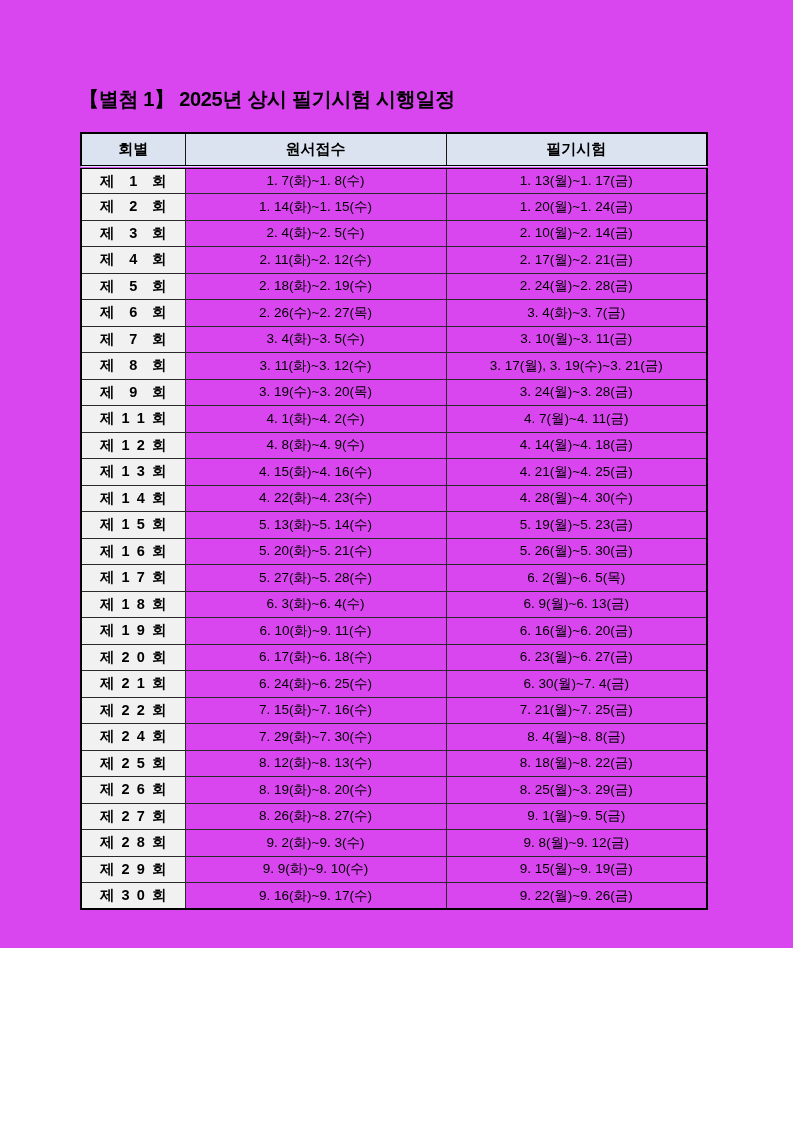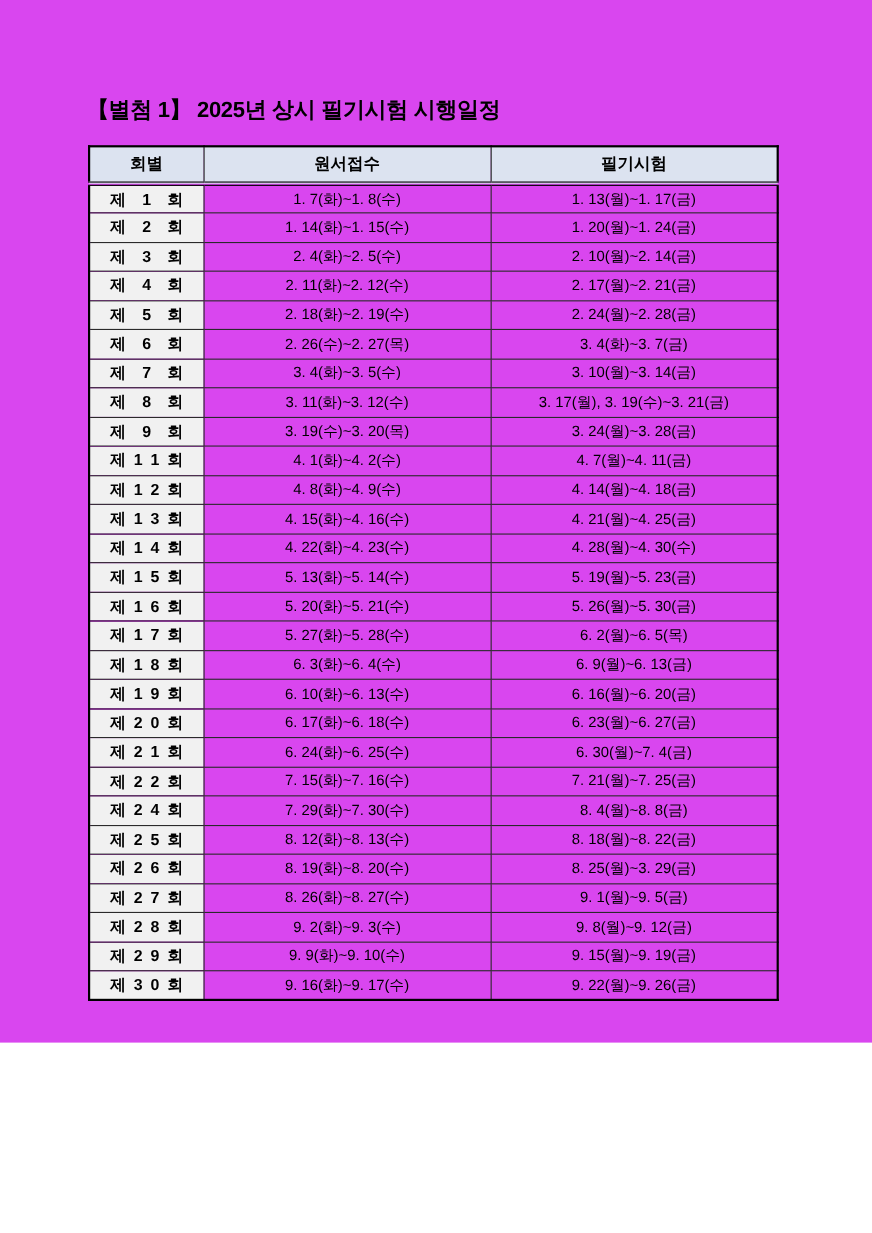--- a/index.html
+++ b/index.html
@@ -127,21 +127,21 @@
           <td>2. 24(월)~2. 28(금)</td>
         </tr>
         <tr>
           <td class="session">제 6 회</td>
           <td>2. 26(수)~2. 27(목)</td>
           <td>3. 4(화)~3. 7(금)</td>
         </tr>
         <tr>
           <td class="session">제 7 회</td>
           <td>3. 4(화)~3. 5(수)</td>
-          <td>3. 10(월)~3. 14(금)</td>
+          <td>3. 10(월)~3. 11(금)</td>
         </tr>
         <tr>
           <td class="session">제 8 회</td>
           <td>3. 11(화)~3. 12(수)</td>
           <td>3. 17(월), 3. 19(수)~3. 21(금)</td>
         </tr>
         <tr>
           <td class="session">제 9 회</td>
           <td>3. 19(수)~3. 20(목)</td>
           <td>3. 24(월)~3. 28(금)</td>
@@ -181,21 +181,21 @@
           <td>5. 27(화)~5. 28(수)</td>
           <td>6. 2(월)~6. 5(목)</td>
         </tr>
         <tr>
           <td class="session">제 1 8 회</td>
           <td>6. 3(화)~6. 4(수)</td>
           <td>6. 9(월)~6. 13(금)</td>
         </tr>
         <tr>
           <td class="session">제 1 9 회</td>
-          <td>6. 10(화)~6. 13(수)</td>
+          <td>6. 10(화)~9. 11(수)</td>
           <td>6. 16(월)~6. 20(금)</td>
         </tr>
         <tr>
           <td class="session">제 2 0 회</td>
           <td>6. 17(화)~6. 18(수)</td>
           <td>6. 23(월)~6. 27(금)</td>
         </tr>
         <tr>
           <td class="session">제 2 1 회</td>
           <td>6. 24(화)~6. 25(수)</td>

